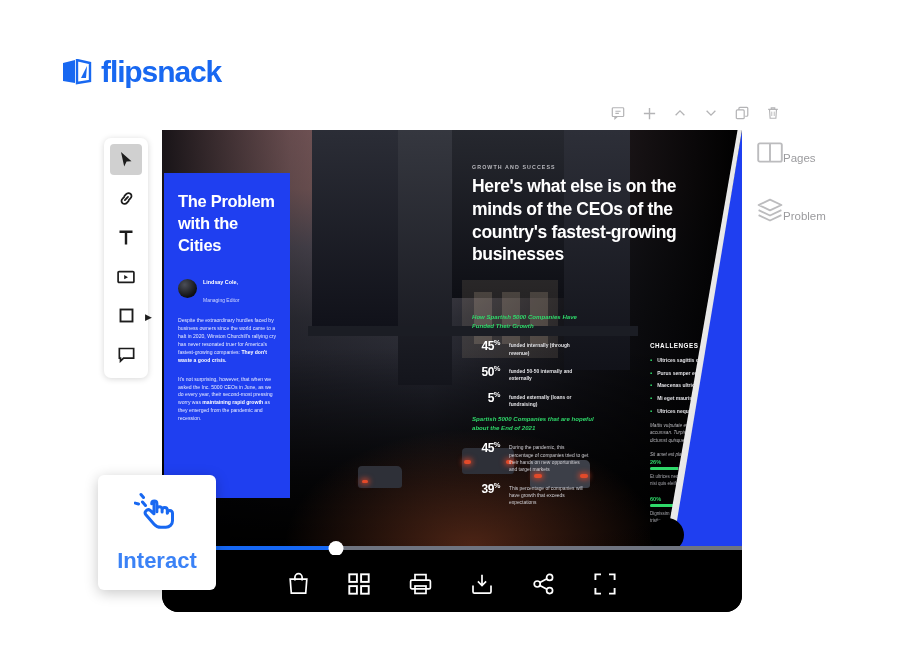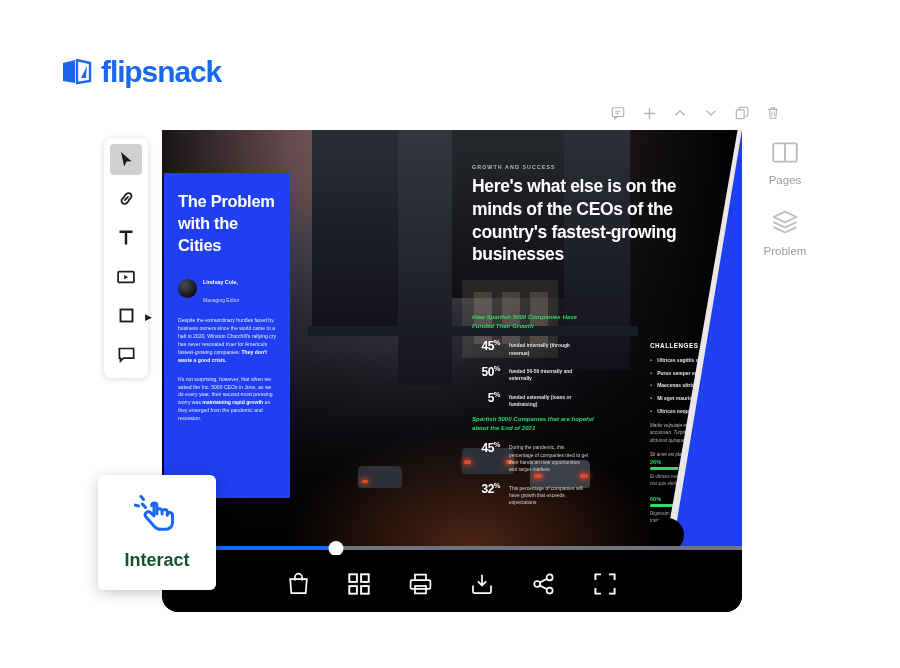--- a/index.html
+++ b/index.html
@@ -30,21 +30,21 @@
     display:flex; flex-direction:column; align-items:center; padding-top:6px;
   }
   .rail-btn { width:32px; height:32px; margin-bottom:8px; border-radius:4px;
               display:flex; align-items:center; justify-content:center; color:#1c1c1c; cursor:pointer;
               position:relative; }
   .rail-btn.active { background:#d0d0d0; }
   .rail-chev { position:absolute; right:-10px; top:12px; font-size:9px; color:#1c1c1c; }
 
   
   .right-panel { position:absolute; left:757px; top:142px; width:56px; }
-  .rp-item { display:flex; flex-direction:column; align-items:center; margin-bottom:24px; cursor:pointer; }
+  .rp-item { display:flex; flex-direction:row; align-items:center; margin-bottom:24px; cursor:pointer; }
   .rp-icon { color:#bcbcbe; margin-bottom:7px; }
   .rp-label { font-size:11.5px; color:#9b9b9e; }
 
   
   .canvas { position:absolute; left:162px; top:130px; width:580px; height:482px;
             background:#000; border-radius:0 0 16px 16px; overflow:hidden; }
 
   .spread { position:absolute; left:0; top:0; width:580px; height:418px; overflow:hidden; background:#0a0a0c; }
 
   
@@ -121,21 +121,21 @@
 
   
   .bottombar { position:absolute; left:0; top:425px; width:580px; height:57px; background:#000;
                display:flex; align-items:center; justify-content:center; gap:39px; border-radius:0 0 16px 16px; }
   .bb-btn { color:#fff; cursor:pointer; display:flex; align-items:center; justify-content:center; }
 
   
   .interact-card { position:absolute; left:98px; top:475px; width:118px; height:115px;
     background:#fff; border-radius:6px; box-shadow:0 3px 14px rgba(0,0,0,.22);
     display:flex; flex-direction:column; align-items:center; justify-content:center; gap:10px; cursor:pointer; }
-  .interact-label { font-size:18px; font-weight:bold; color:#14532d; }
+  .interact-label { font-size:22px; font-weight:bold; color:#3b82f6; }
 </style>
 </head>
 <body>
 
 <div id="app">
 
   <div class="logo-wrap">
     <span class="logo-mark">
       <svg width="30" height="27" viewBox="0 0 30 27">
         <path d="M1 4 L13 1 L13 24 L1 22 Z" fill="#1868f1"></path>
@@ -300,21 +300,21 @@
           </div>
         </div>
 
         <div class="stat-sec" style="left:132px;top:272px;">
           <div class="stat-title">Spartish 5000 Companies that are hopeful about the End of 2021</div>
           <div class="stat-row">
             <span class="stat-num"><span>45</span><sup>%</sup></span>
             <span class="stat-desc reg">During the pandemic, this percentage of companies tried to get their hands on new opportunities and target markets</span>
           </div>
           <div class="stat-row">
-            <span class="stat-num"><span>32</span><sup>%</sup></span>
+            <span class="stat-num"><span>39</span><sup>%</sup></span>
             <span class="stat-desc reg">This percentage of companies will have growth that exceeds expectations</span>
           </div>
         </div>
 
         <div class="chal">
           <div class="chal-h">CHALLENGES NOW</div>
           <div class="chal-li">
               <span class="chal-dot">▪</span>
               <span class="chal-tx">Ultrices sagittis orci a scelerisque</span>
             </div>

